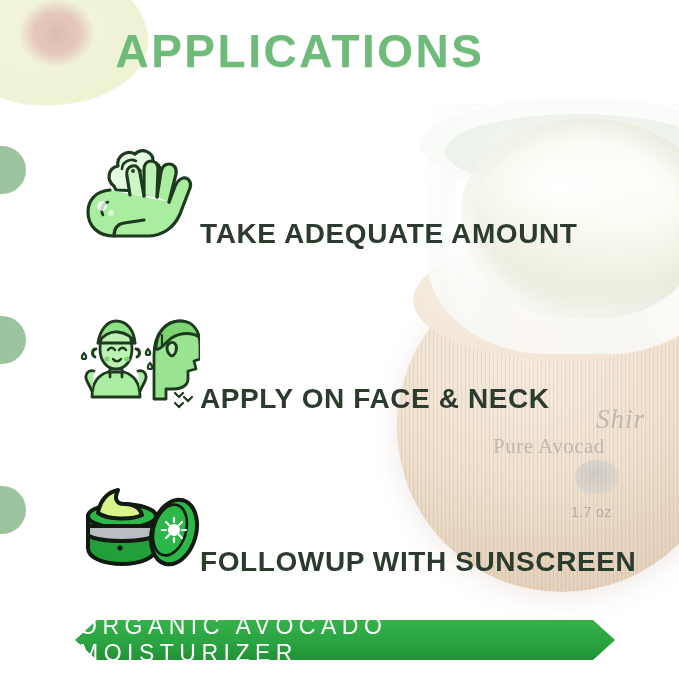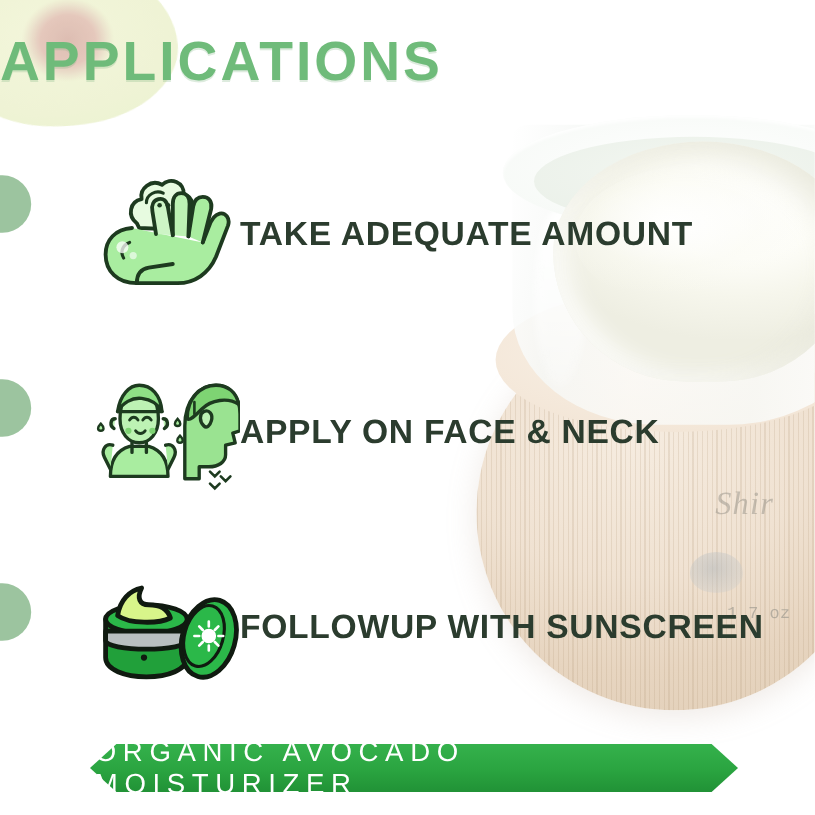--- a/index.html
+++ b/index.html
@@ -91,47 +91,47 @@
     letter-spacing:1px;white-space:nowrap;margin-left:45px;
   }
   .label-name{
     position:absolute;left:118px;top:322px;
     font-family:"Liberation Serif", serif;
     font-size:21px;color:rgba(148,146,138,.50);
     letter-spacing:.5px;white-space:nowrap;
   }
   .label-size{
     position:absolute;left:196px;top:392px;
-    font-family:Liberation Mono, monospace;
+    font-family:Liberation Sans, sans-serif;
     font-size:14px;color:rgba(145,143,134,.58);
-    letter-spacing:.4px;white-space:nowrap;margin-left:35px;
+    letter-spacing:.4px;white-space:nowrap;
   }
   .label-mark{
     position:absolute;left:200px;top:348px;width:44px;height:34px;
     border-radius:50% 50% 46% 46%;
     background:radial-gradient(ellipse at 45% 40%, rgba(178,184,188,.55), rgba(196,200,202,.32) 70%, rgba(255,255,255,0) 100%);
   }
 
   
   .edge-dot{
     position:absolute;left:-22px;width:48px;height:48px;border-radius:50%;
     background:#9cc49f;
   }
 
   
   .heading{
-    position:absolute;left:0;top:24px;width:600px;
+    position:absolute;left:0;top:24px;width:600px;text-align:center;
     font-size:46px;font-weight:700;letter-spacing:2.5px;
     color:#6fbb7a;
     font-family:"Liberation Sans", sans-serif;
     text-shadow:0 1px 0 rgba(120,175,125,.25);
   }
 
   
-  .step{position:absolute;left:70px;display:flex;align-items:center;gap:0;}
+  .step{position:absolute;left:70px;display:flex;align-items:flex-end;gap:0;}
   .step-icon{width:130px;height:110px;position:relative;flex:0 0 130px;}
   .step-label{
     font-size:28px;font-weight:700;letter-spacing:.6px;
     color:#2b3c2e;white-space:nowrap;
     font-family:"Liberation Sans", sans-serif;
   }
 
   
   .ribbon-wrap{position:absolute;left:75px;top:620px;width:540px;height:40px;}
   .ribbon{
@@ -157,20 +157,21 @@
 
   <div class="product">
     <div class="wood-base"></div>
     <div class="wood-top"></div>
     <div class="jar-glass"></div>
     <div class="jar-highlight"></div>
     <div class="jar-rim"></div>
     <div class="jar-rim-inner"></div>
     <div class="cream"></div>
     <div class="cream-swirl"></div>
+    <div class="label-name">Pure Avocad</div>
     <div class="label-brand">Shir</div>
     <div class="label-mark"></div>
     <div class="label-size">1.7 oz</div>
   </div>
 
   <div class="edge-dot" style="top:146px"></div>
   <div class="edge-dot" style="top:316px"></div>
   <div class="edge-dot" style="top:486px"></div>
 
   <div class="heading">APPLICATIONS</div>

